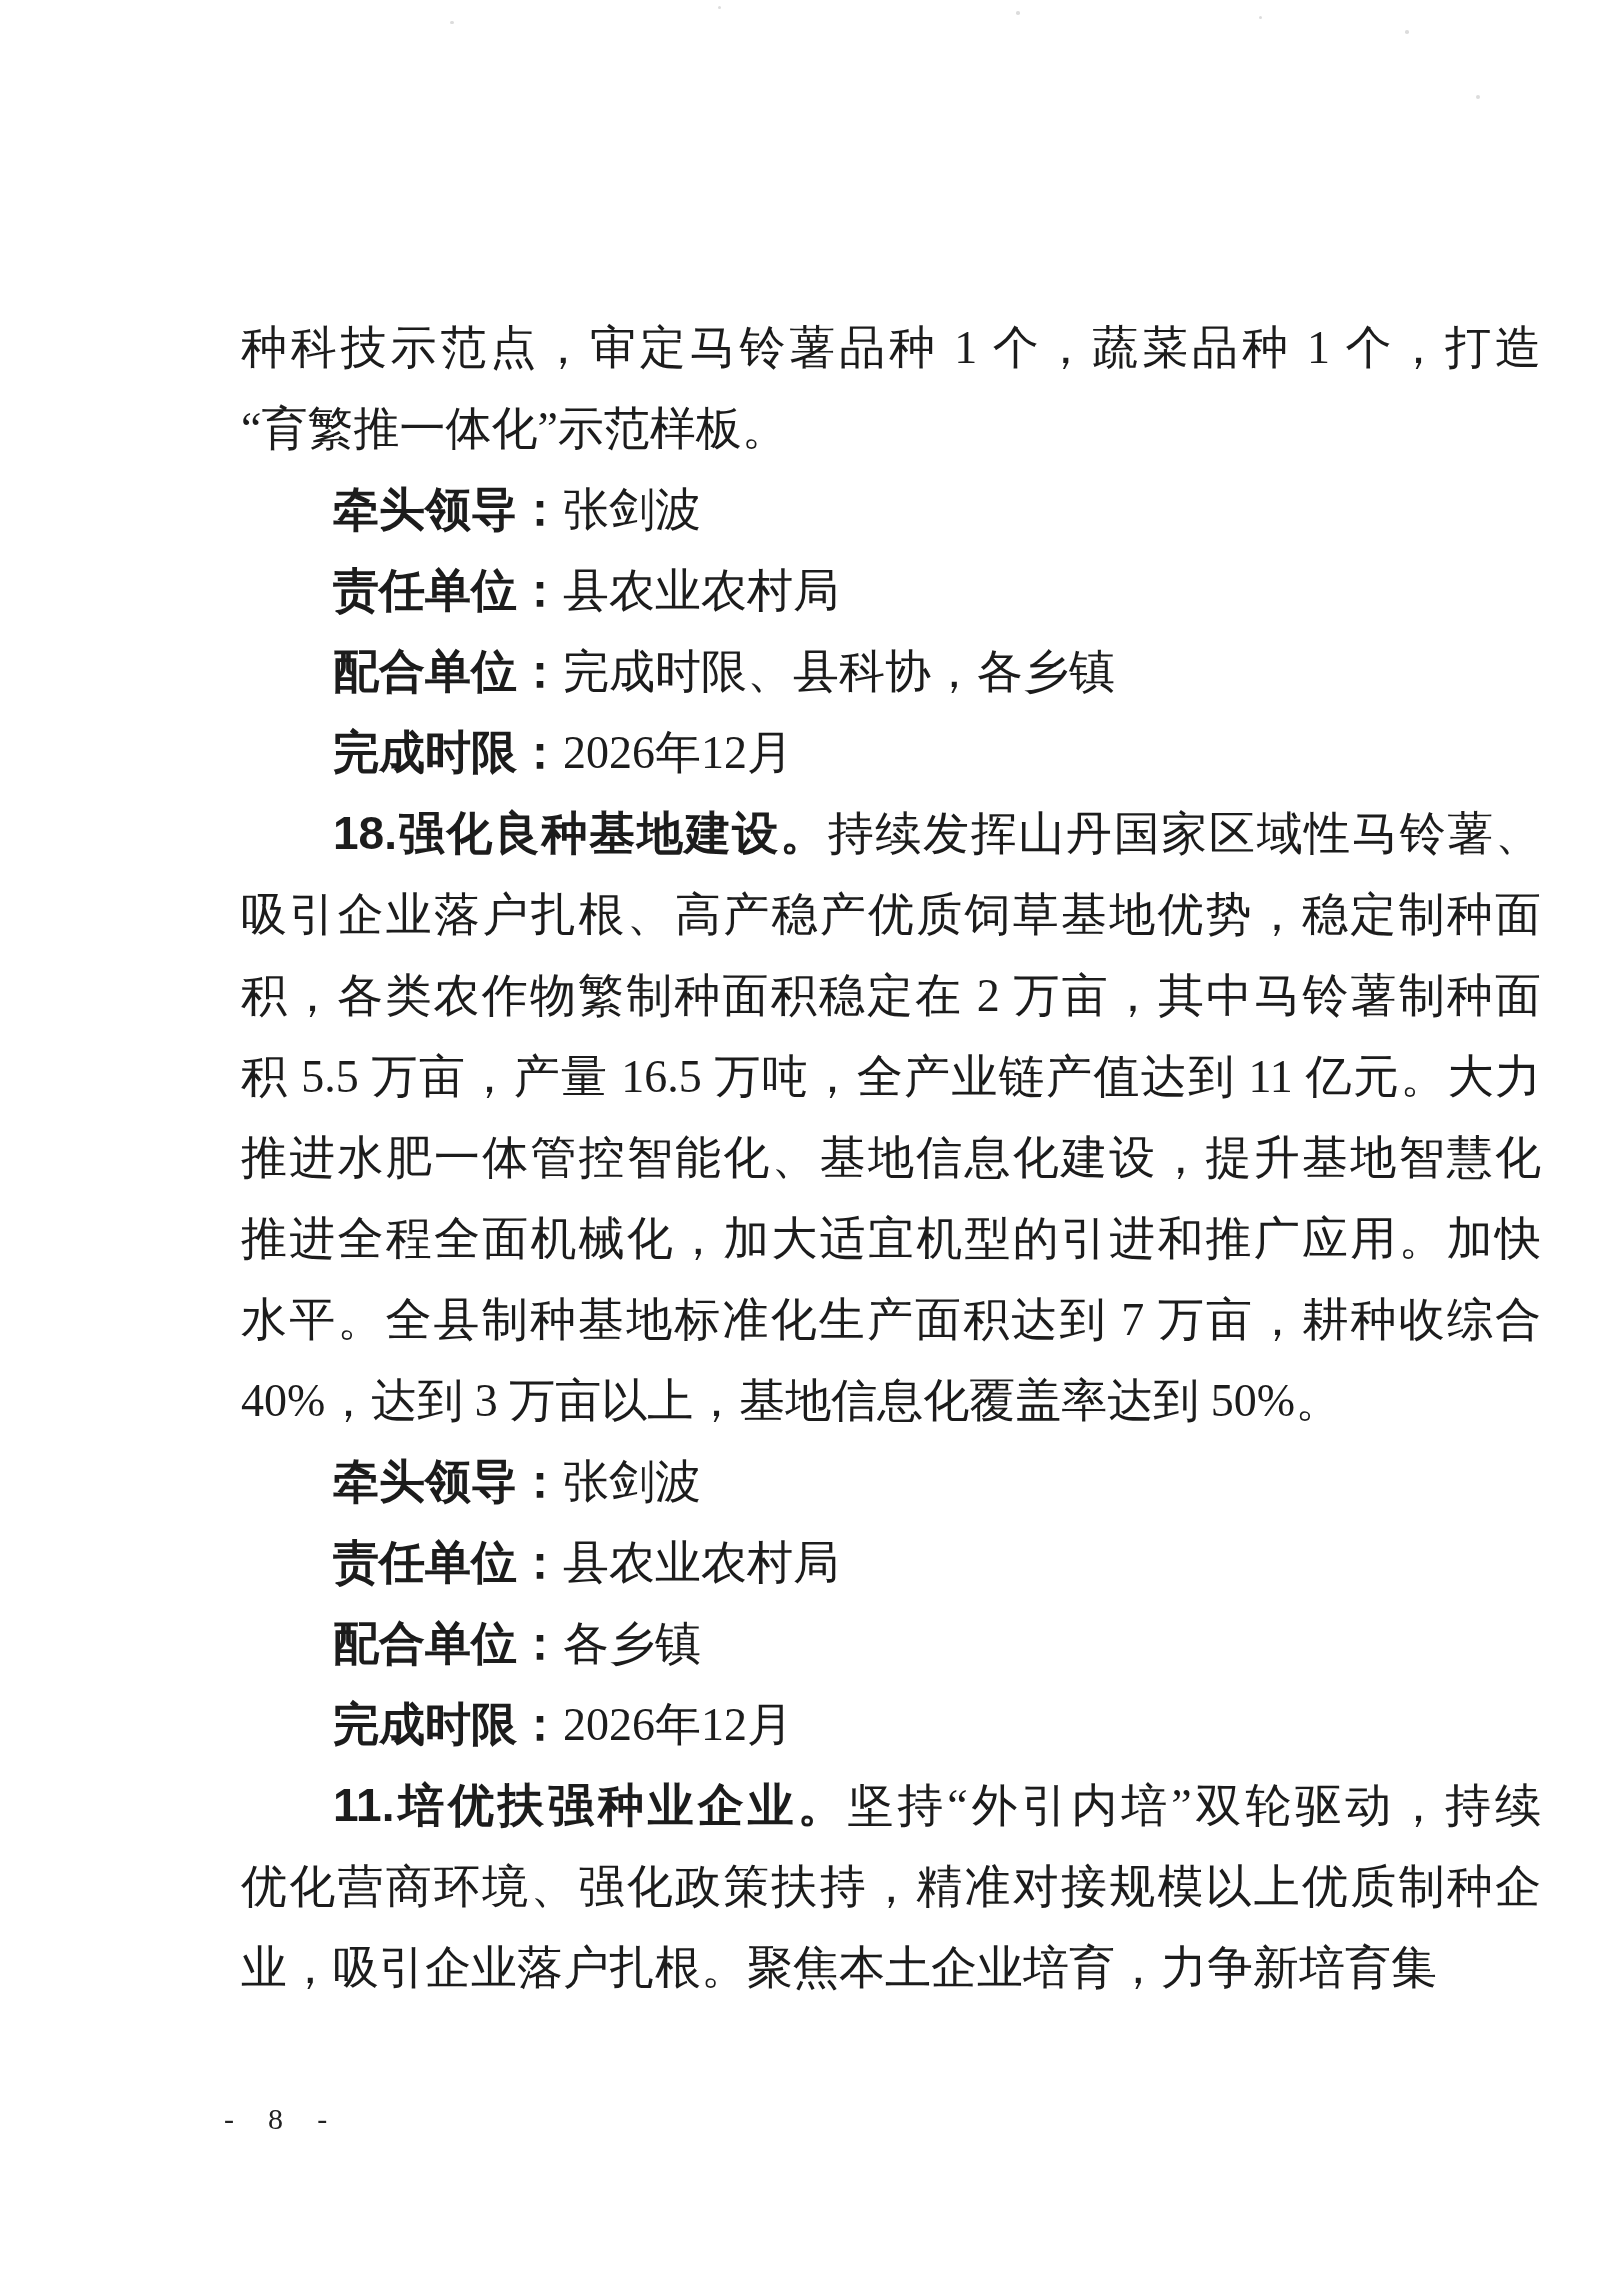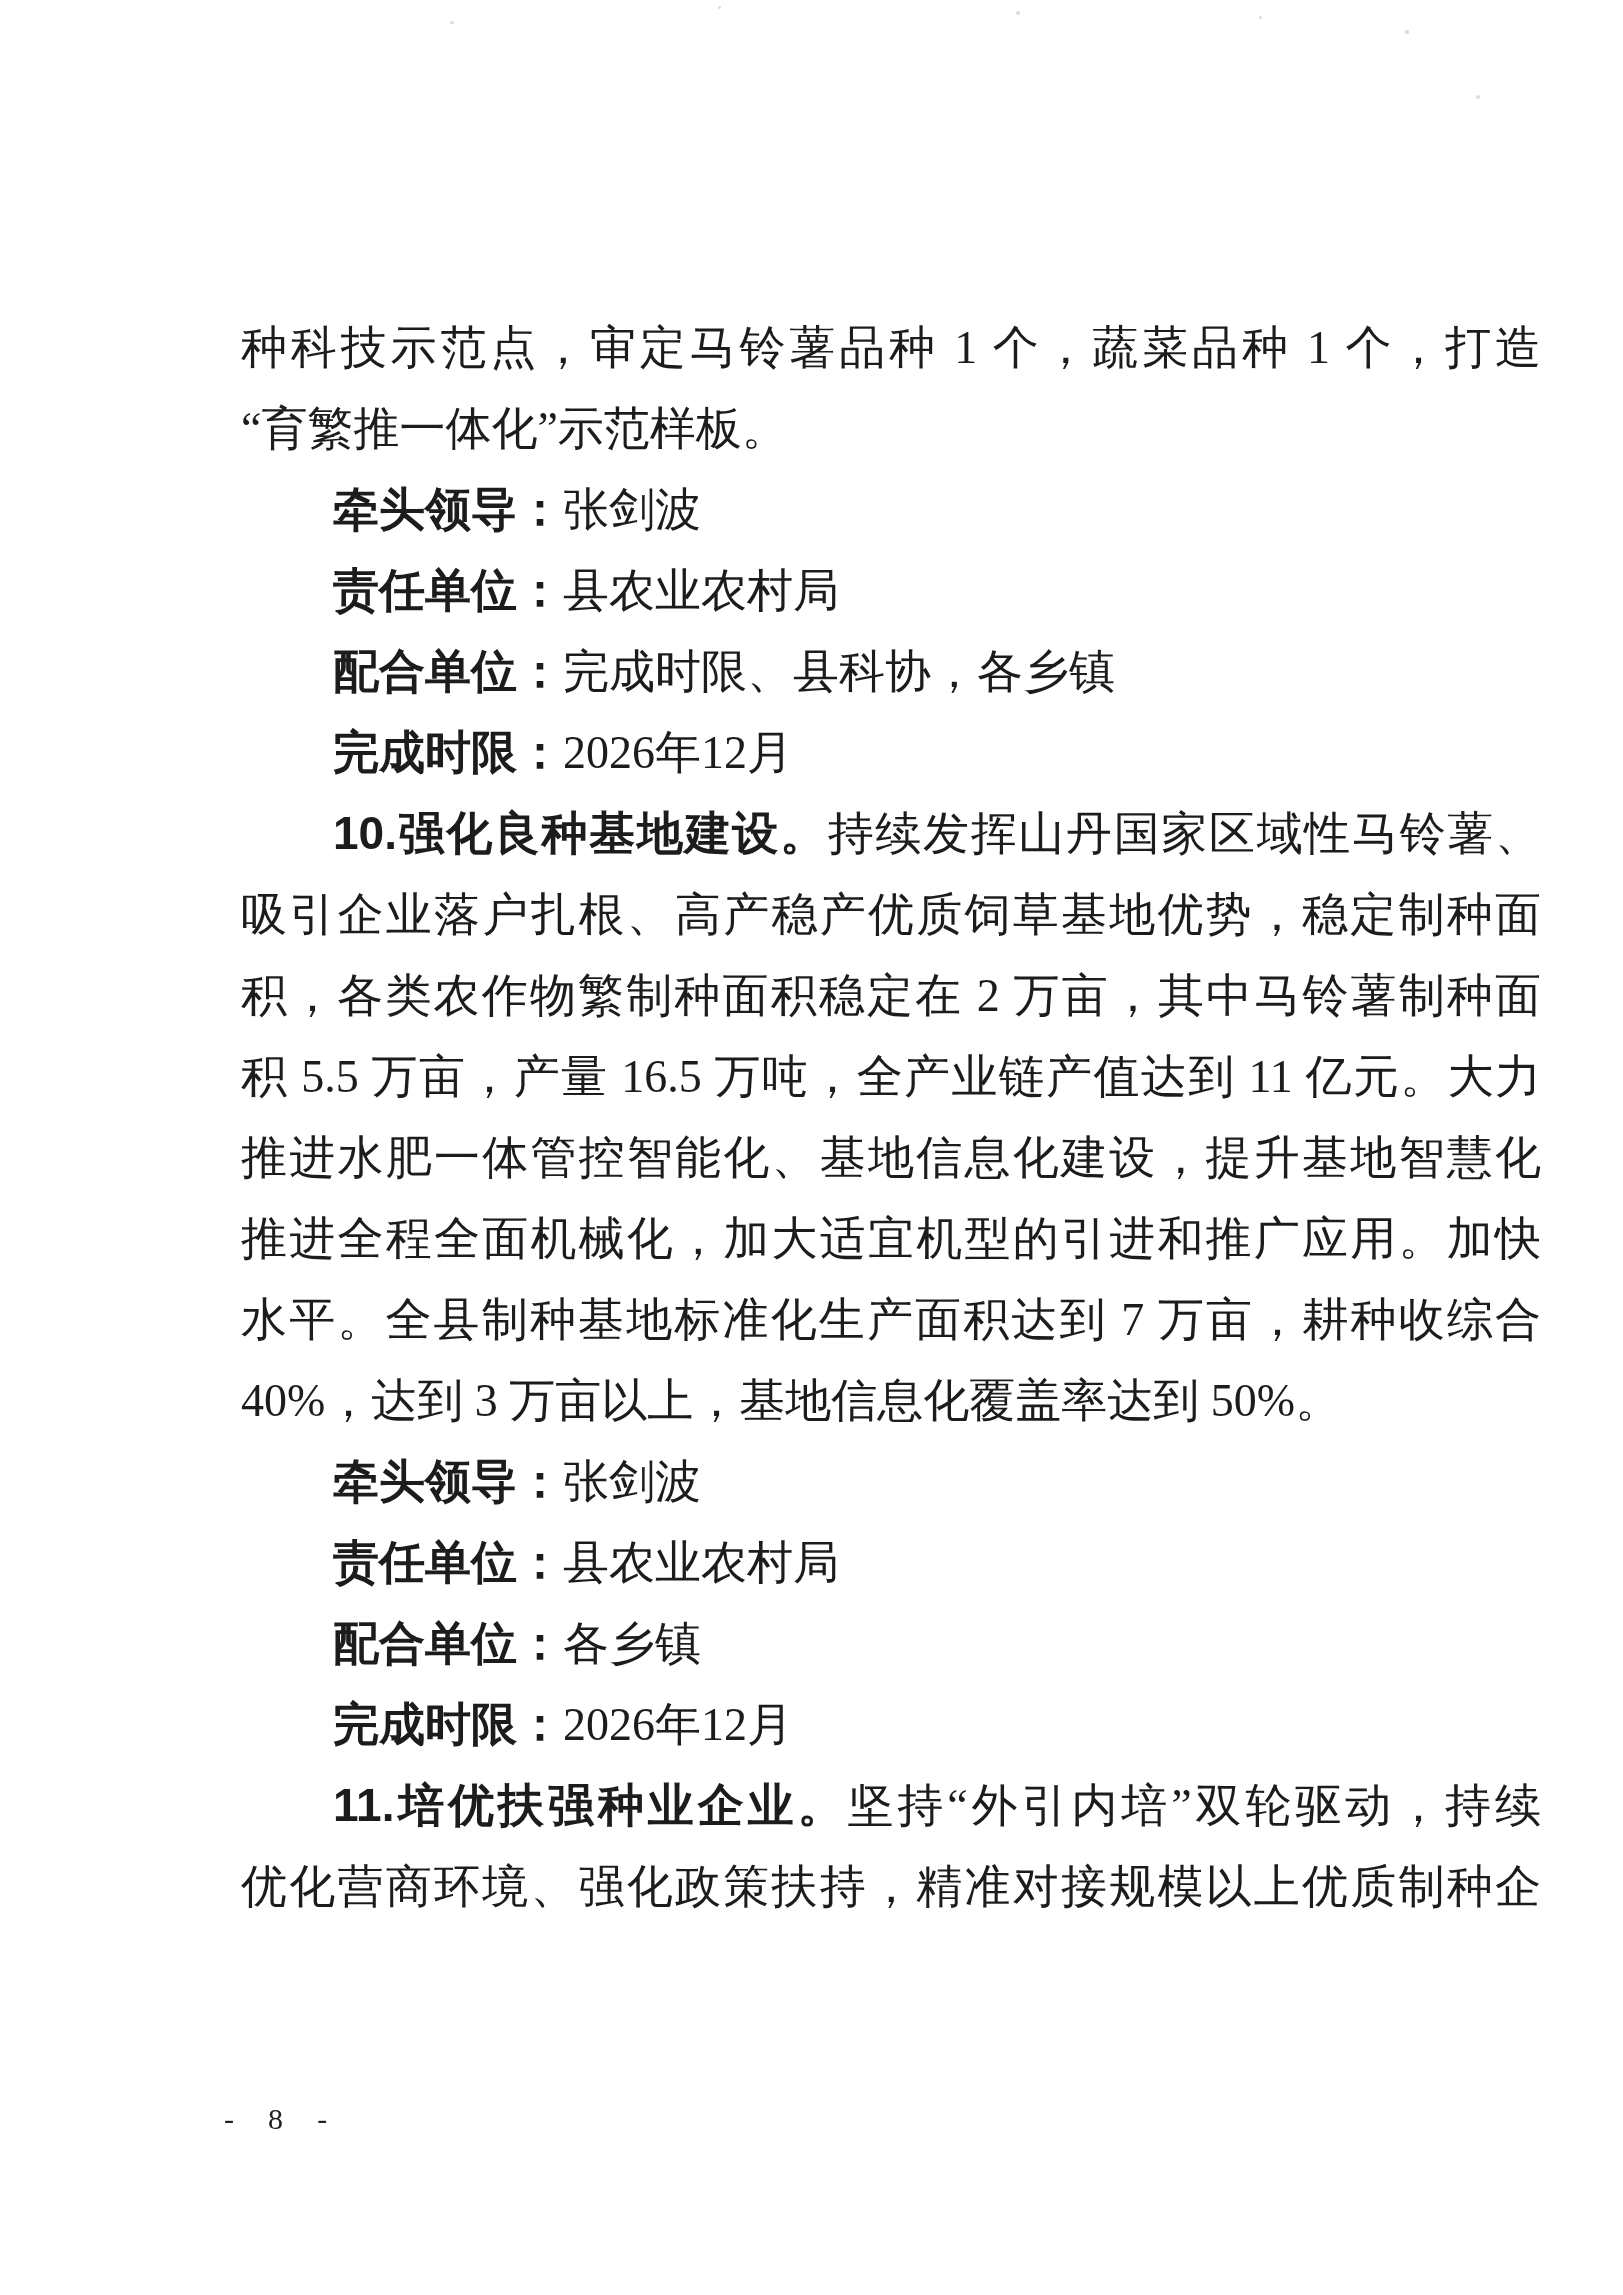--- a/index.html
+++ b/index.html
@@ -81,21 +81,21 @@
     <div class="line"><span class="t">“育繁推一体化”示范样板。</span></div>
 
     <div class="line indent"><span class="b">牵头领导：</span><span class="t">张剑波</span></div>
 
     <div class="line indent"><span class="b">责任单位：</span><span class="t">县农业农村局</span></div>
 
     <div class="line indent"><span class="b">配合单位：</span><span class="t">完成时限、县科协，各乡镇</span></div>
 
     <div class="line indent"><span class="b">完成时限：</span><span class="t">2026年12月</span></div>
 
-    <div class="line indent justify"><span class="b">10.强化良种基地建设。</span><span class="t">持续发挥山丹国家区域性马铃薯、</span></div>
+    <div class="line indent justify"><span class="b">18.强化良种基地建设。</span><span class="t">持续发挥山丹国家区域性马铃薯、</span></div>
 
     <div class="line justify"><span class="t">吸引企业落户扎根、高产稳产优质饲草基地优势，稳定制种面</span></div>
 
     <div class="line justify"><span class="t">积，各类农作物繁制种面积稳定在 2 万亩，其中马铃薯制种面</span></div>
 
     <div class="line justify"><span class="t">积 5.5 万亩，产量 16.5 万吨，全产业链产值达到 11 亿元。大力</span></div>
 
     <div class="line justify"><span class="t">推进水肥一体管控智能化、基地信息化建设，提升基地智慧化</span></div>
 
     <div class="line justify"><span class="t">推进全程全面机械化，加大适宜机型的引进和推广应用。加快</span></div>
@@ -110,19 +110,20 @@
     <div class="line indent"><span class="b">责任单位：</span><span class="t">县农业农村局</span></div>
 
     <div class="line indent"><span class="b">配合单位：</span><span class="t">各乡镇</span></div>
 
     <div class="line indent"><span class="b">完成时限：</span><span class="t">2026年12月</span></div>
 
     <div class="line indent justify"><span class="b">11.培优扶强种业企业。</span><span class="t">坚持“外引内培”双轮驱动，持续</span></div>
 
     <div class="line justify"><span class="t">优化营商环境、强化政策扶持，精准对接规模以上优质制种企</span></div>
 
+    <div class="line"><span class="t">业，吸引企业落户扎根。聚焦本土企业培育，力争新培育集</span></div>
 
   </div>
 
   <div id="page-number">- 8 -</div>
 
 </div>
 
 
 </body></html>

